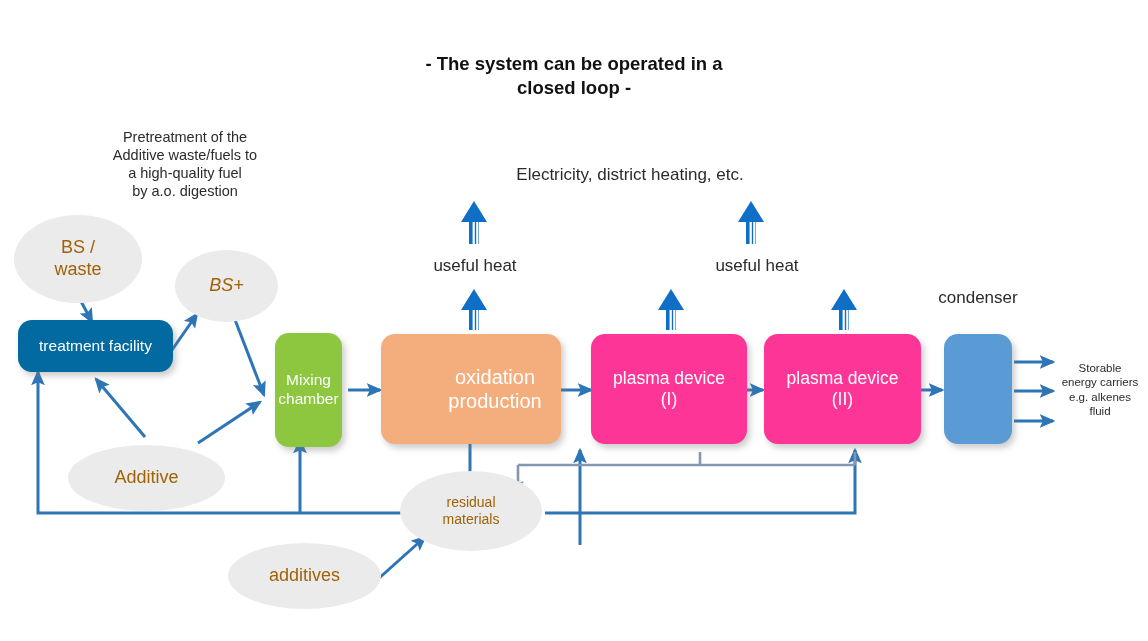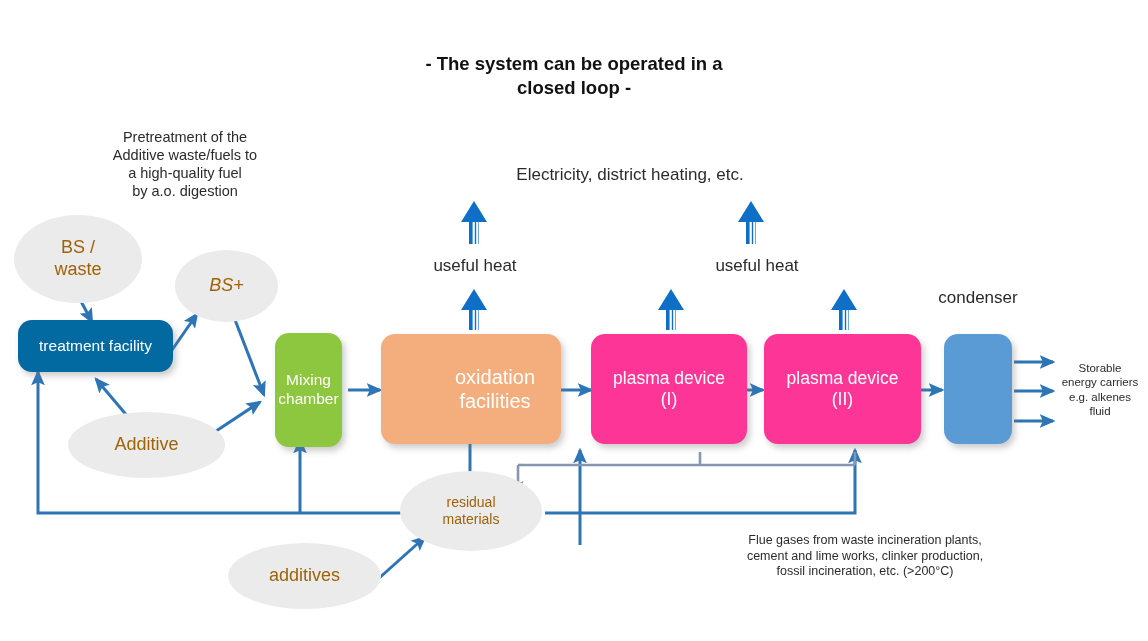--- a/index.html
+++ b/index.html
@@ -193,21 +193,21 @@
     <div>
       <div>BS /</div>
       <div>waste</div>
     </div>
   </div>
 
   <div class="node ellipse" style="left:175px; top:250px; width:103px; height:72px; font-size:18px;font-style:italic;">
     <span>BS+</span>
   </div>
 
-  <div class="node ellipse" style="left:68px; top:412px; width:157px; height:66px; font-size:18px;">
+  <div class="node ellipse" style="left:68px; top:445px; width:157px; height:66px; font-size:18px;">
     <span>Additive</span>
   </div>
 
   <div class="node ellipse" style="left:400px; top:471px; width:142px; height:80px; font-size:14px;">
     <div>
       <div>residual</div>
       <div>materials</div>
     </div>
   </div>
 
@@ -223,21 +223,21 @@
   <div class="node box" style="left:259px; top:333px; width:67px; height:114px; background:#8DC63F; font-size:15.5px;margin-left:16px;">
     <div>
       <div>Mixing</div>
       <div>chamber</div>
     </div>
   </div>
 
   <div class="node box" style="left:381px; top:334px; width:180px; height:110px; background:#F4AE7D; font-size:20px;padding-left:48px;">
     <div>
       <div>oxidation</div>
-      <div>facilities</div>
+      <div>production</div>
     </div>
   </div>
 
   <div class="node box" style="left:591px; top:334px; width:156px; height:110px; background:#FD3596; font-size:17.5px;">
     <div>
       <div>plasma device</div>
       <div>(I)</div>
     </div>
   </div>
 
@@ -252,19 +252,14 @@
     <span></span>
   </div>
 
   <div class="label" style="left:1052px; top:361px; width:96px; font-size:11.5px;">
     <div>Storable</div>
     <div>energy carriers</div>
     <div>e.g. alkenes</div>
     <div>fluid</div>
   </div>
 
-  <div class="label" style="left:718px; top:533px; width:294px; font-size:12.5px;">
-    <div>Flue gases from waste incineration plants,</div>
-    <div>cement and lime works, clinker production,</div>
-    <div>fossil incineration, etc. (&gt;200°C)</div>
-  </div>
 
 </div>
 
 </body></html>

